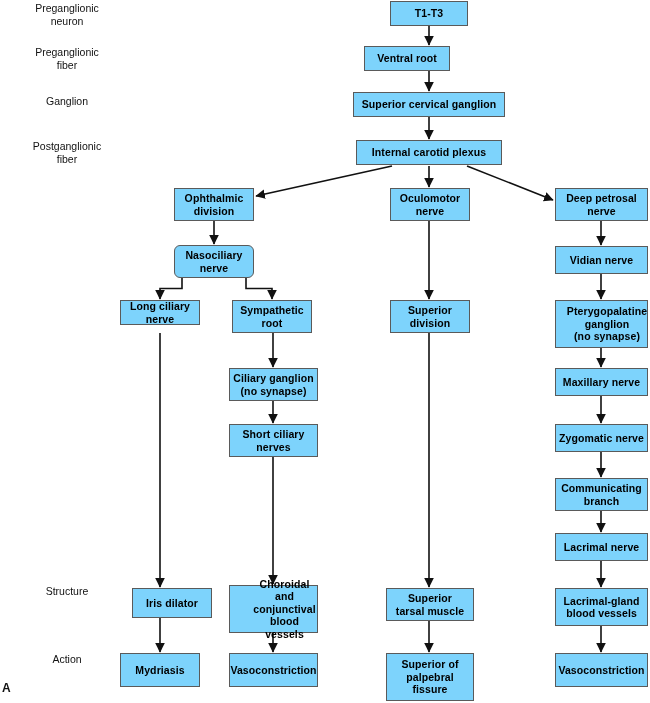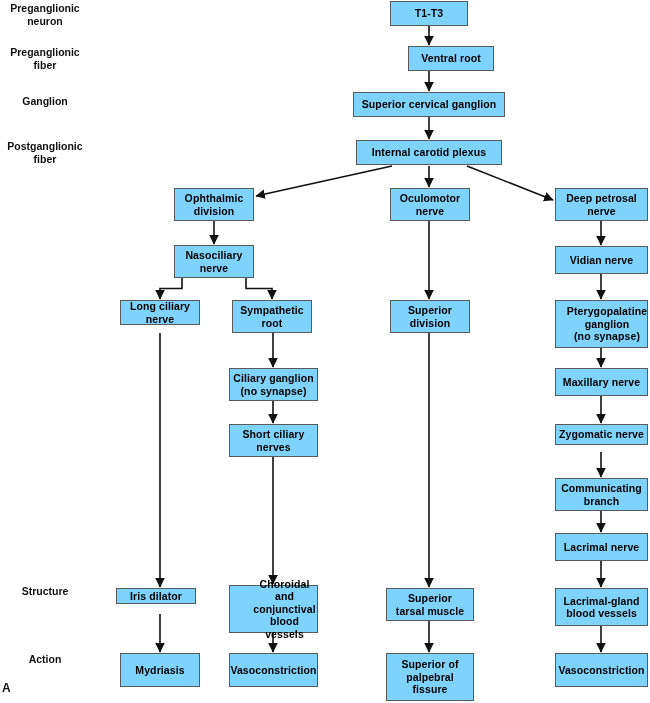--- a/index.html
+++ b/index.html
@@ -13,25 +13,26 @@
   #figure {
     position: relative;
     width: 650px;
     height: 703px;
     background: #ffffff;
     overflow: hidden;
   }
   .row-label {
     position: absolute;
     font-size: 10.5px;
-    font-weight: bold;
+    font-weight: normal;
     color: #111111;
     line-height: 12.5px;
     text-align: center;
     white-space: pre-line;
+    padding-left: 22px;
   }
   .node {
     position: absolute;
     box-sizing: border-box;
     border: 1.3px solid #5a5a5a;
     background: #7dd3fc;
     color: #000000;
     font-size: 10.5px;
     font-weight: bold;
     line-height: 12.5px;
@@ -104,36 +105,36 @@
       <div class="row-label" style="left: 0px; top: 46px; width: 90px;">Preganglionic
 fiber</div>
       <div class="row-label" style="left: 0px; top: 95px; width: 90px;">Ganglion</div>
       <div class="row-label" style="left: 0px; top: 140px; width: 90px;">Postganglionic
 fiber</div>
       <div class="row-label" style="left: 0px; top: 585px; width: 90px;">Structure</div>
       <div class="row-label" style="left: 0px; top: 653px; width: 90px;">Action</div>
     </div>
   <div id="node-layer">
       <div class="node" style="left: 390px; top: 1px; width: 78px; height: 25px; border-color: rgb(90, 90, 90);">T1-T3</div>
-      <div class="node" style="left: 408px; top: 46px; width: 86px; height: 25px; border-color: rgb(90, 90, 90);">Ventral root</div>
+      <div class="node" style="left: 364px; top: 46px; width: 86px; height: 25px; border-color: rgb(90, 90, 90);">Ventral root</div>
       <div class="node" style="left: 353px; top: 92px; width: 152px; height: 25px; border-color: rgb(90, 90, 90);">Superior cervical ganglion</div>
       <div class="node" style="left: 356px; top: 140px; width: 146px; height: 25px; border-color: rgb(90, 90, 90);">Internal carotid plexus</div>
       <div class="node" style="left: 174px; top: 188px; width: 80px; height: 33px; border-color: rgb(90, 90, 90);">Ophthalmic
 division</div>
-      <div class="node" style="left: 174px; top: 245px; width: 80px; height: 33px; border-color: rgb(90, 90, 90);">Nasociliary
+      <div class="node" style="left: 174px; top: 245px; width: 80px; height: 33px; border-color: rgb(90, 90, 90); border-radius: 6px;">Nasociliary
 nerve</div>
       <div class="node" style="left: 120px; top: 300px; width: 80px; height: 25px; border-color: rgb(90, 90, 90);">Long ciliary
 nerve</div>
       <div class="node" style="left: 232px; top: 300px; width: 80px; height: 33px; border-color: rgb(90, 90, 90);">Sympathetic
 root</div>
       <div class="node" style="left: 229px; top: 368px; width: 89px; height: 33px; border-color: rgb(90, 90, 90);">Ciliary ganglion
 (no synapse)</div>
       <div class="node" style="left: 229px; top: 424px; width: 89px; height: 33px; border-color: rgb(90, 90, 90);">Short ciliary
 nerves</div>
-      <div class="node" style="left: 116px; top: 588px; width: 80px; height: 16px; border-color: rgb(90, 90, 90);">Iris dilator</div>
+      <div class="node" style="left: 132px; top: 588px; width: 80px; height: 30px; border-color: rgb(90, 90, 90);">Iris dilator</div>
       <div class="node" style="left: 229px; top: 585px; width: 89px; height: 48px; border-color: rgb(90, 90, 90); padding-left: 22px;">Choroidal and
 conjunctival
 blood vessels</div>
       <div class="node" style="left: 120px; top: 653px; width: 80px; height: 34px; border-color: rgb(90, 90, 90);">Mydriasis</div>
       <div class="node" style="left: 229px; top: 653px; width: 89px; height: 34px; border-color: rgb(90, 90, 90);">Vasoconstriction</div>
       <div class="node" style="left: 390px; top: 188px; width: 80px; height: 33px; border-color: rgb(90, 90, 90);">Oculomotor
 nerve</div>
       <div class="node" style="left: 390px; top: 300px; width: 80px; height: 33px; border-color: rgb(90, 90, 90);">Superior
 division</div>
       <div class="node" style="left: 386px; top: 588px; width: 88px; height: 33px; border-color: rgb(90, 90, 90);">Superior
@@ -141,21 +142,21 @@
       <div class="node" style="left: 386px; top: 653px; width: 88px; height: 48px; border-color: rgb(90, 90, 90);">Superior of
 palpebral
 fissure</div>
       <div class="node" style="left: 555px; top: 188px; width: 93px; height: 33px; border-color: rgb(90, 90, 90);">Deep petrosal
 nerve</div>
       <div class="node" style="left: 555px; top: 246px; width: 93px; height: 28px; border-color: rgb(90, 90, 90);">Vidian nerve</div>
       <div class="node" style="left: 555px; top: 300px; width: 93px; height: 48px; border-color: rgb(90, 90, 90); padding-left: 11px;">Pterygopalatine
 ganglion
 (no synapse)</div>
       <div class="node" style="left: 555px; top: 368px; width: 93px; height: 28px; border-color: rgb(90, 90, 90);">Maxillary nerve</div>
-      <div class="node" style="left: 555px; top: 424px; width: 93px; height: 21px; border-color: rgb(90, 90, 90);">Zygomatic nerve</div>
+      <div class="node" style="left: 555px; top: 424px; width: 93px; height: 28px; border-color: rgb(90, 90, 90);">Zygomatic nerve</div>
       <div class="node" style="left: 555px; top: 478px; width: 93px; height: 33px; border-color: rgb(90, 90, 90);">Communicating
 branch</div>
       <div class="node" style="left: 555px; top: 533px; width: 93px; height: 28px; border-color: rgb(90, 90, 90);">Lacrimal nerve</div>
       <div class="node" style="left: 555px; top: 588px; width: 93px; height: 38px; border-color: rgb(90, 90, 90);">Lacrimal-gland
 blood vessels</div>
       <div class="node" style="left: 555px; top: 653px; width: 93px; height: 34px; border-color: rgb(90, 90, 90);">Vasoconstriction</div>
     </div>
 
   <div class="panel-letter" style="left:2px; top:681px;">A</div>
 </div>

